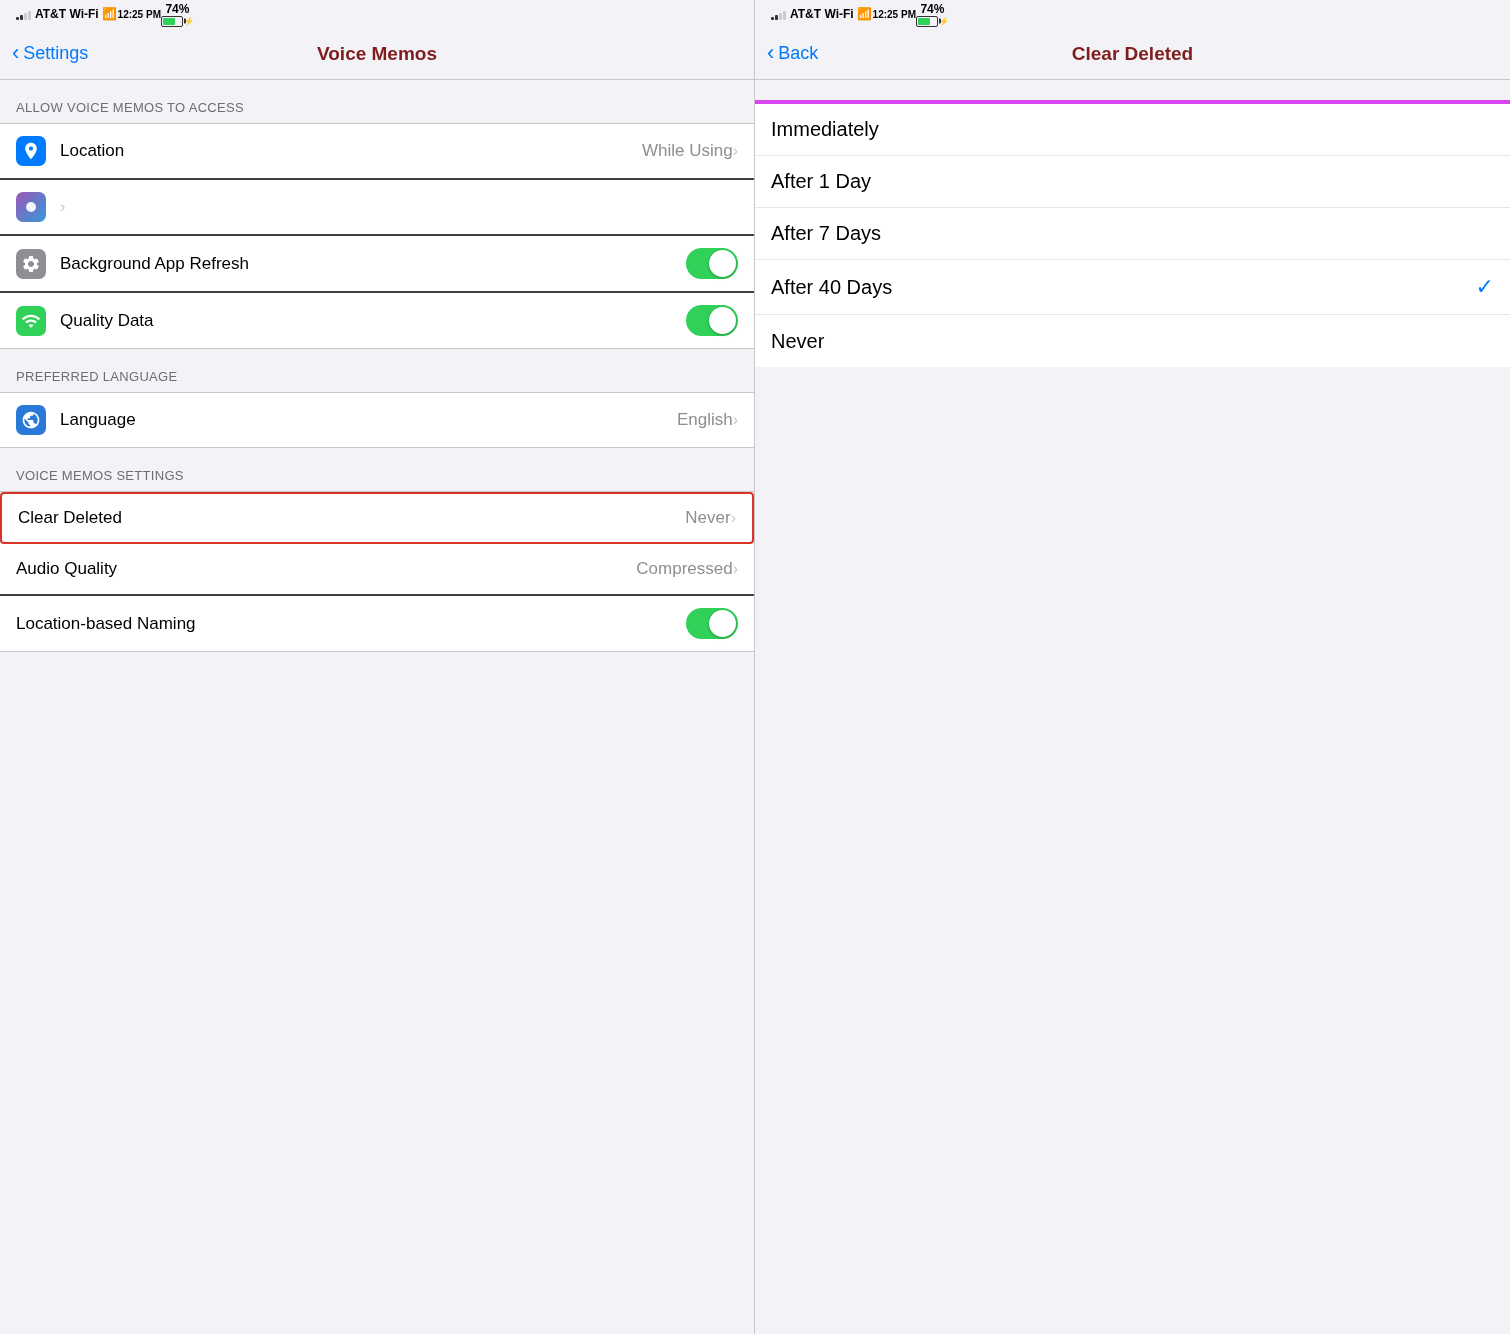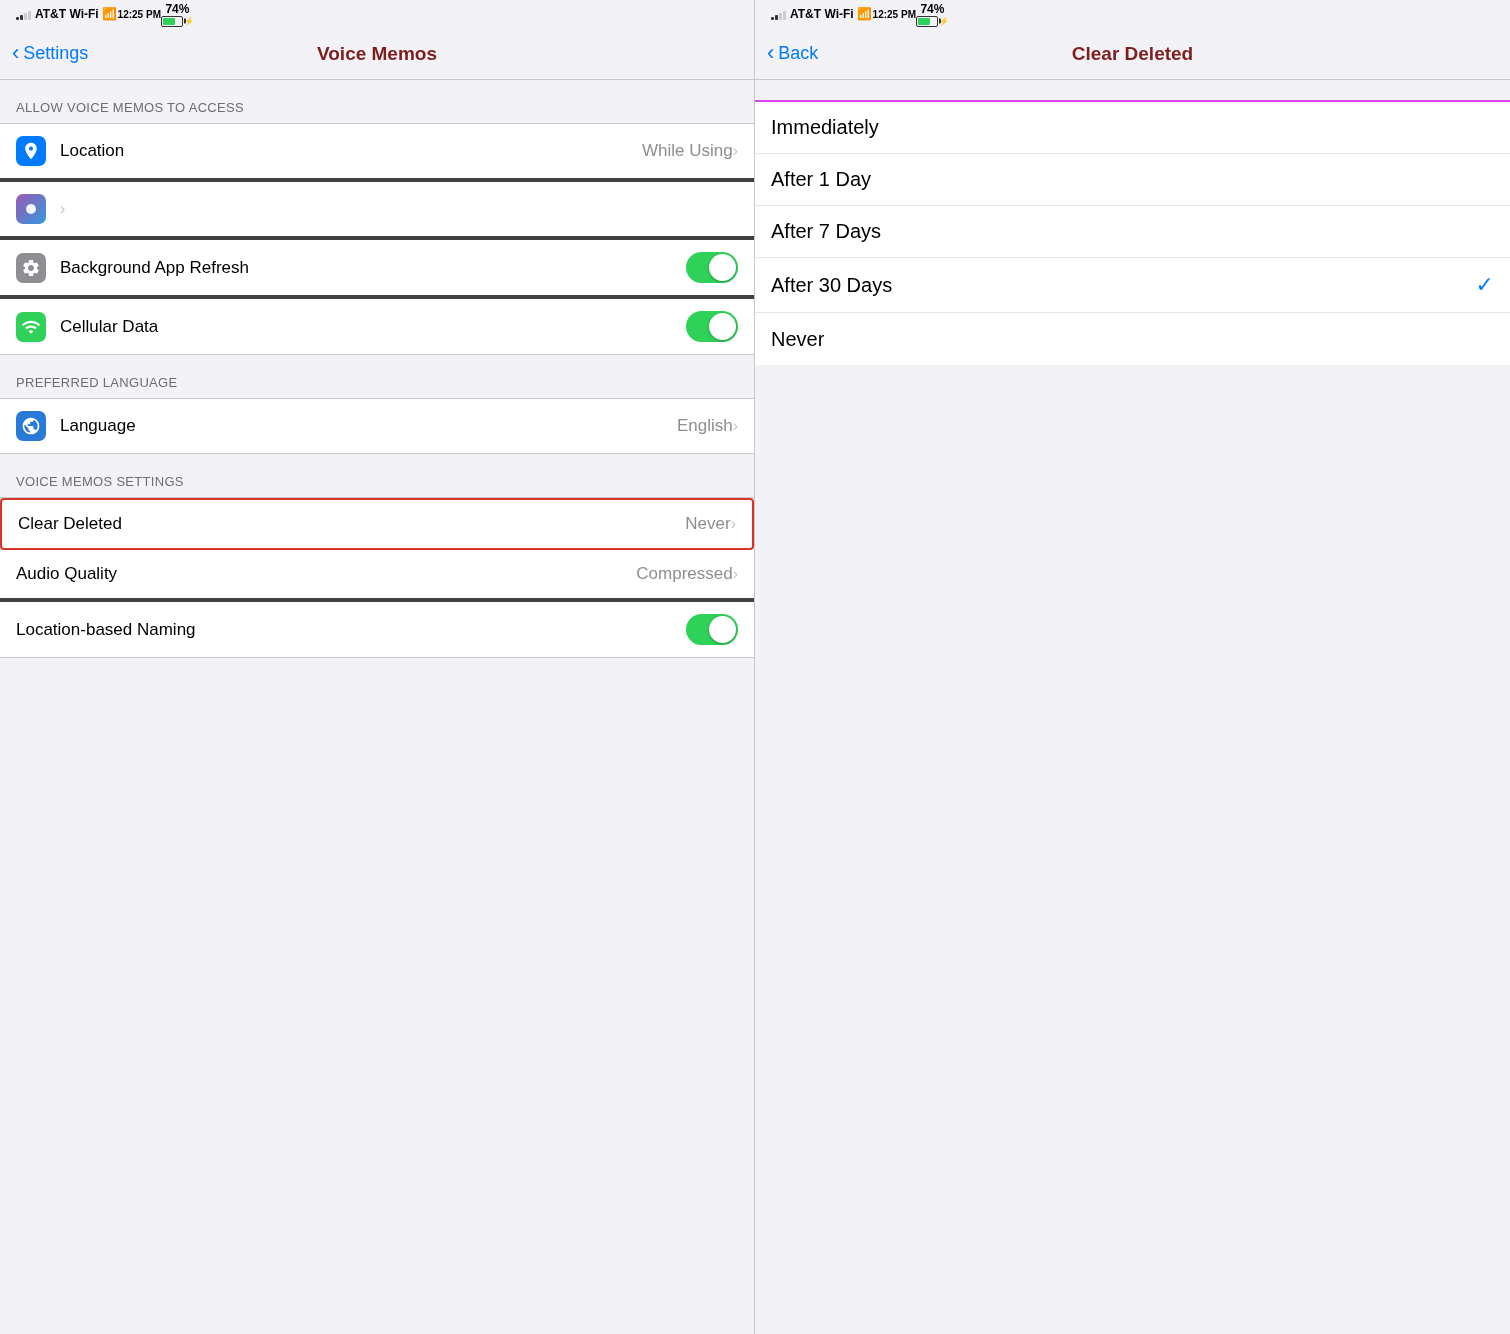--- a/index.html
+++ b/index.html
@@ -142,21 +142,21 @@
       border-bottom: 1px solid #c8c8cc;
       margin-bottom: 0;
     }
 
     .settings-row {
       display: flex;
       align-items: center;
       padding: 12px 16px;
       min-height: 52px;
       background: #fff;
-      border-bottom: 4px solid #404040;
+      border-bottom: 2px solid #404040;
       position: relative;
     }
     .settings-row:last-child {
       border-bottom: none;
     }
 
     .row-icon {
       width: 30px;
       height: 30px;
       border-radius: 7px;
@@ -212,21 +212,21 @@
       width: 27px;
       height: 27px;
       border-radius: 50%;
       background: #fff;
       box-shadow: 0 1px 3px rgba(0,0,0,0.3);
     }
 
     
     .options-group {
       background: #c2410c;
-      border-top: 2px solid #d946ef;
+      border-top: 4px solid #d946ef;
     }
     .option-row {
       display: flex;
       align-items: center;
       padding: 14px 16px;
       min-height: 52px;
       border-bottom: 1px solid #e5e5ea;
       cursor: pointer;
       background: #fff;
     }
@@ -331,21 +331,21 @@
         <div class="toggle-knob"></div>
       </div>
     </div>
 
     <div class="settings-row" style="border-bottom:none;">
       <div class="row-icon icon-green">
         <svg viewBox="0 0 24 24">
             <path d="M1 9l2 2c4.97-4.97 13.03-4.97 18 0l2-2C16.93 2.93 7.08 2.93 1 9zm8 8l3 3 3-3c-1.65-1.66-4.34-1.66-6 0zm-4-4l2 2c2.76-2.76 7.24-2.76 10 0l2-2C15.14 9.14 8.87 9.14 5 13z"></path>
           </svg>
       </div>
-      <span class="row-label">Cellular Data</span>
+      <span class="row-label">Quality Data</span>
       <div class="toggle">
         <div class="toggle-knob"></div>
       </div>
     </div>
 
   </div>
 
   <div class="section-header">PREFERRED LANGUAGE</div>
   <div class="settings-group">
     <div class="settings-row" style="border-bottom:none;">
@@ -430,21 +430,21 @@
 
     <div class="option-row">
       <span class="option-label">After 1 Day</span>
     </div>
 
     <div class="option-row">
       <span class="option-label">After 7 Days</span>
     </div>
 
     <div class="option-row">
-      <span class="option-label">After 30 Days</span>
+      <span class="option-label">After 40 Days</span>
       <span class="option-check">✓</span>
     </div>
 
     <div class="option-row" style="border-bottom:none;">
       <span class="option-label">Never</span>
     </div>
 
   </div>
 
   <div class="spacer"></div>

